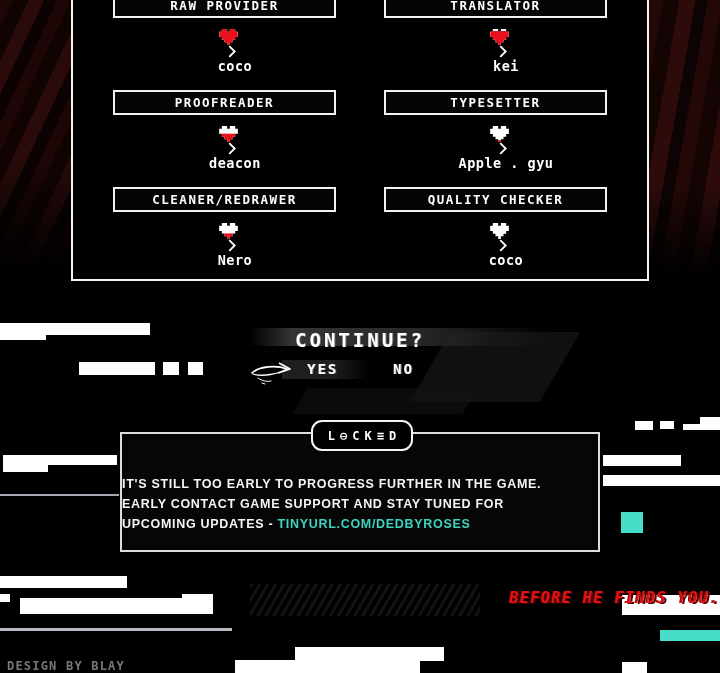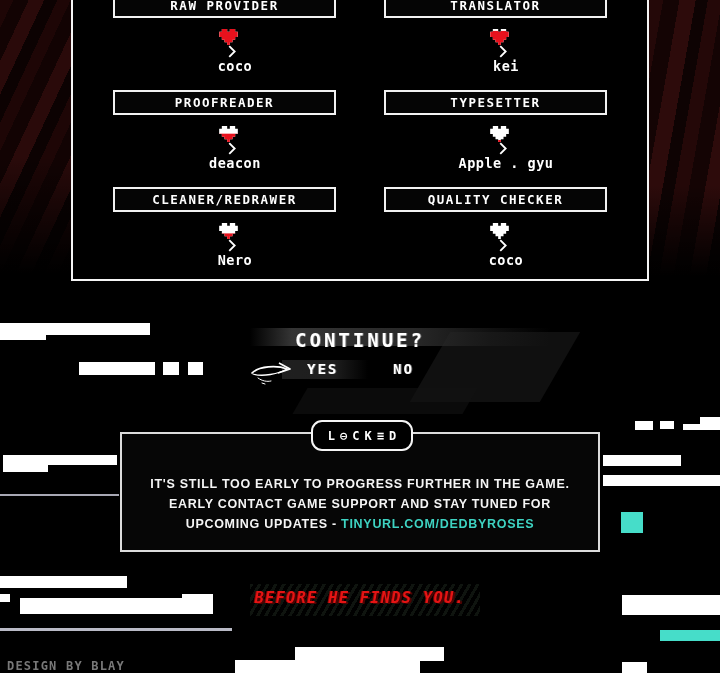--- a/index.html
+++ b/index.html
@@ -79,32 +79,32 @@
   }
   #locked-badge span{
     color:#fff;font-weight:bold;font-size:12px;letter-spacing:5px;padding-left:5px;white-space:nowrap;
   }
   
   #notice-panel{
     position:absolute;left:120px;top:432px;width:476px;height:116px;
     border:2px solid #dcdcdc;background:#060606;z-index:3;
   }
   #notice-text{
-    margin-top:40px;text-align:center;color:#f5f5f5;
+    margin-top:40px;text-align:left;color:#f5f5f5;
     font-family:"Liberation Sans", sans-serif;font-weight:bold;font-size:12.5px;
     letter-spacing:0.7px;line-height:20px;
   }
   #notice-link{color:#3ed3c2;cursor:pointer;}
   
   #warning-band{
     position:absolute;left:250px;top:584px;width:230px;height:32px;
     background:repeating-linear-gradient(120deg,rgba(30,40,30,.5) 0 3px,rgba(5,5,5,0) 3px 7px);
   }
   #warning-text{
-    position:absolute;left:0;top:589px;width:720px;text-align:center;
+    position:absolute;left:0;top:589px;width:720px;text-align:right;
     color:#e51414;font-weight:bold;font-style:italic;font-size:15px;letter-spacing:1.5px;
     text-shadow:2px 1px 0 #4d0303, -1px 0 0 #8c0808;
   }
   
   #footer-credit{
     position:absolute;left:7px;top:659px;color:#787878;font-size:12px;letter-spacing:1.2px;font-weight:bold;
   }
 </style>
 </head>
 <body>

